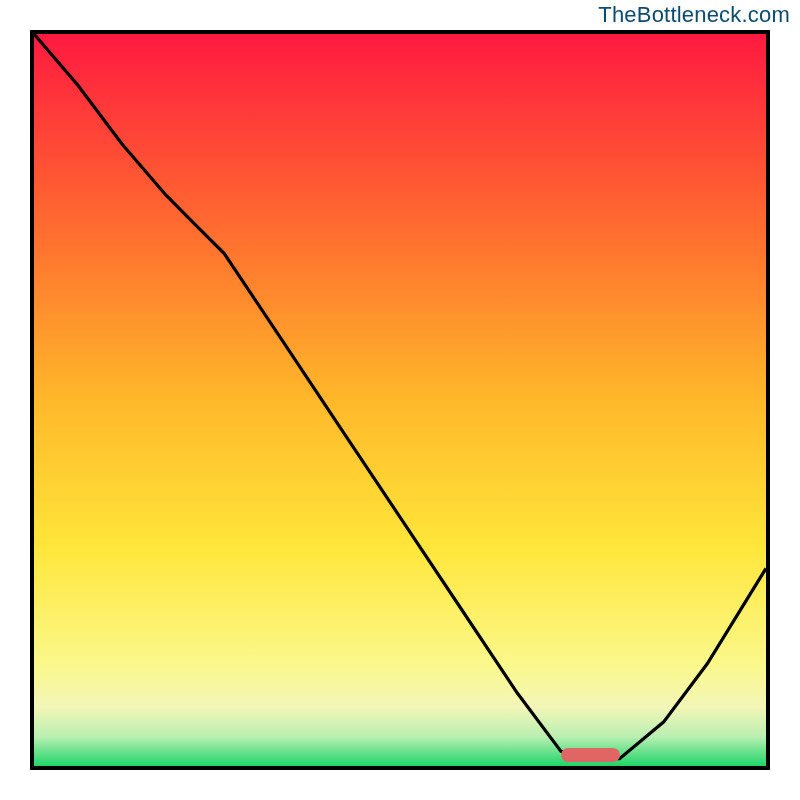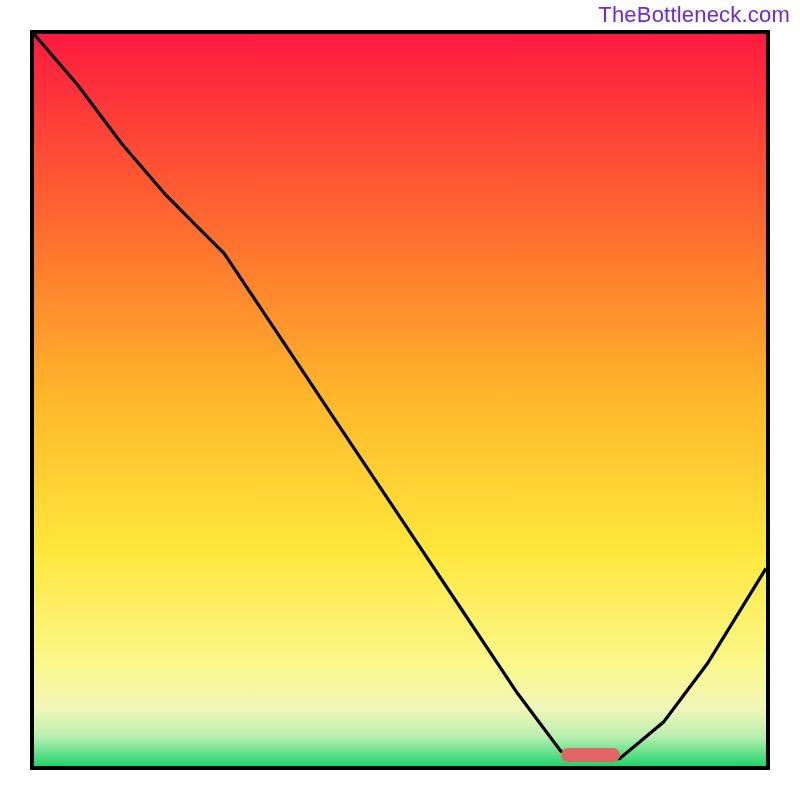--- a/index.html
+++ b/index.html
@@ -12,21 +12,21 @@
   }
   .chart-wrap {
     position: relative;
     width: 800px;
     height: 800px;
   }
   .watermark {
     position: absolute;
     top: 2px;
     right: 10px;
-    color: #6d28d9;
+    color: #0c4a6e;
     font-size: 22px;
     font-weight: 400;
     letter-spacing: 0.2px;
   }
   
   .plot {
     position: absolute;
     left: 30px;
     top: 30px;
     width: 740px;

